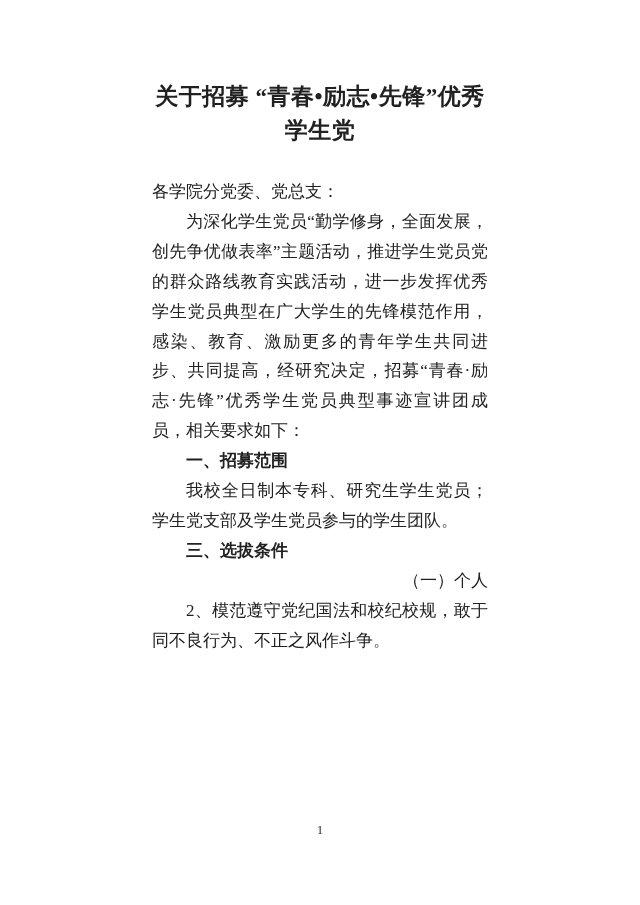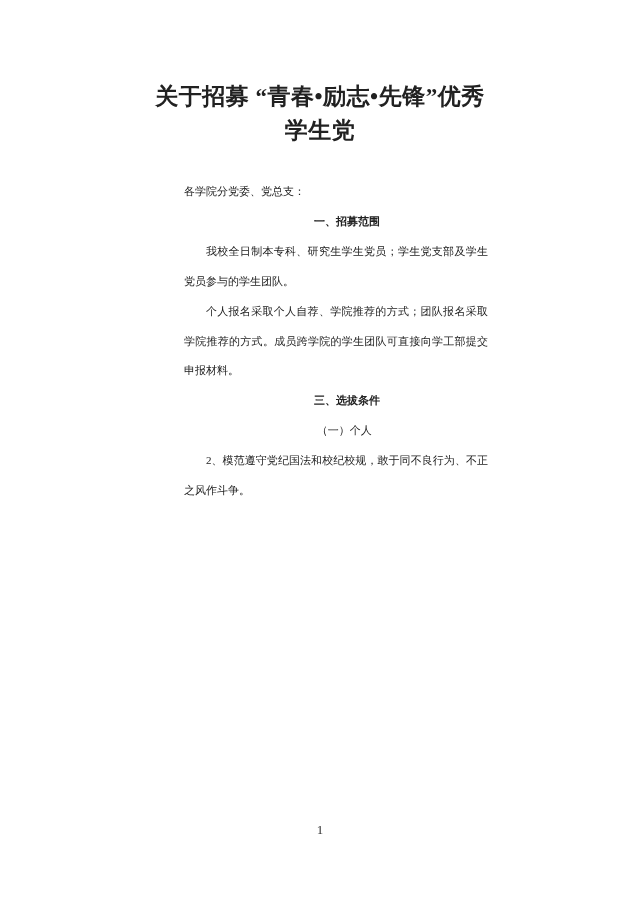--- a/index.html
+++ b/index.html
@@ -22,40 +22,39 @@
   .doc-title {
     font-family: "Liberation Serif", "DejaVu Serif", serif;
     font-weight: 700;
     font-size: 23px;
     line-height: 34px;
     text-align: center;
     letter-spacing: 0.5px;
   }
   .content {
     margin-top: 29px;
-    font-size: 11px;
+    font-size: 17px;
     line-height: 29.9px;
     text-align: justify;
-    margin-left: 32px;
   }
   .para {
     margin: 0;
     text-indent: 2em;
   }
   .para.salutation {
     text-indent: 0;
   }
   .para.heading {
     font-family: "Liberation Sans", "DejaVu Sans", sans-serif;
     font-weight: 700;
-    text-align: center;
+    text-align: left;
   }
   .para.subheading {
     text-indent: 1.5em;
-    text-align: center;
+    text-align: right;
   }
   .footer {
     position: absolute;
     left: 0;
     right: 0;
     top: 822px;
     text-align: center;
     font-size: 13px;
     color: #333333;
   }
@@ -64,23 +63,23 @@
 <body>
 
 <div class="page">
 
   <div class="doc-title">
     <div>关于招募 “青春•励志•先锋”优秀学生党</div>
   </div>
 
   <div class="content">
     <p class="para salutation">各学院分党委、党总支：</p>
+    <p class="para">为深化学生党员“勤学修身，全面发展，创先争优做表率”主题活动，推进学生党员党的群众路线教育实践活动，进一步发挥优秀学生党员典型在广大学生的先锋模范作用，感染、教育、激励更多的青年学生共同进步、共同提高，经研究决定，招募“青春·励志·先锋”优秀学生党员典型事迹宣讲团成员，相关要求如下：</p>
     <p class="para heading">一、招募范围</p>
     <p class="para">我校全日制本专科、研究生学生党员；学生党支部及学生党员参与的学生团队。</p>
-    <p class="para">个人报名采取个人自荐、学院推荐的方式；团队报名采取学院推荐的方式。成员跨学院的学生团队可直接向学工部提交申报材料。</p>
     <p class="para heading">三、选拔条件</p>
     <p class="para subheading">（一）个人</p>
     <p class="para">2、模范遵守党纪国法和校纪校规，敢于同不良行为、不正之风作斗争。</p>
   </div>
 
   <div class="footer">1</div>
 
 </div>
 
 </body></html>

